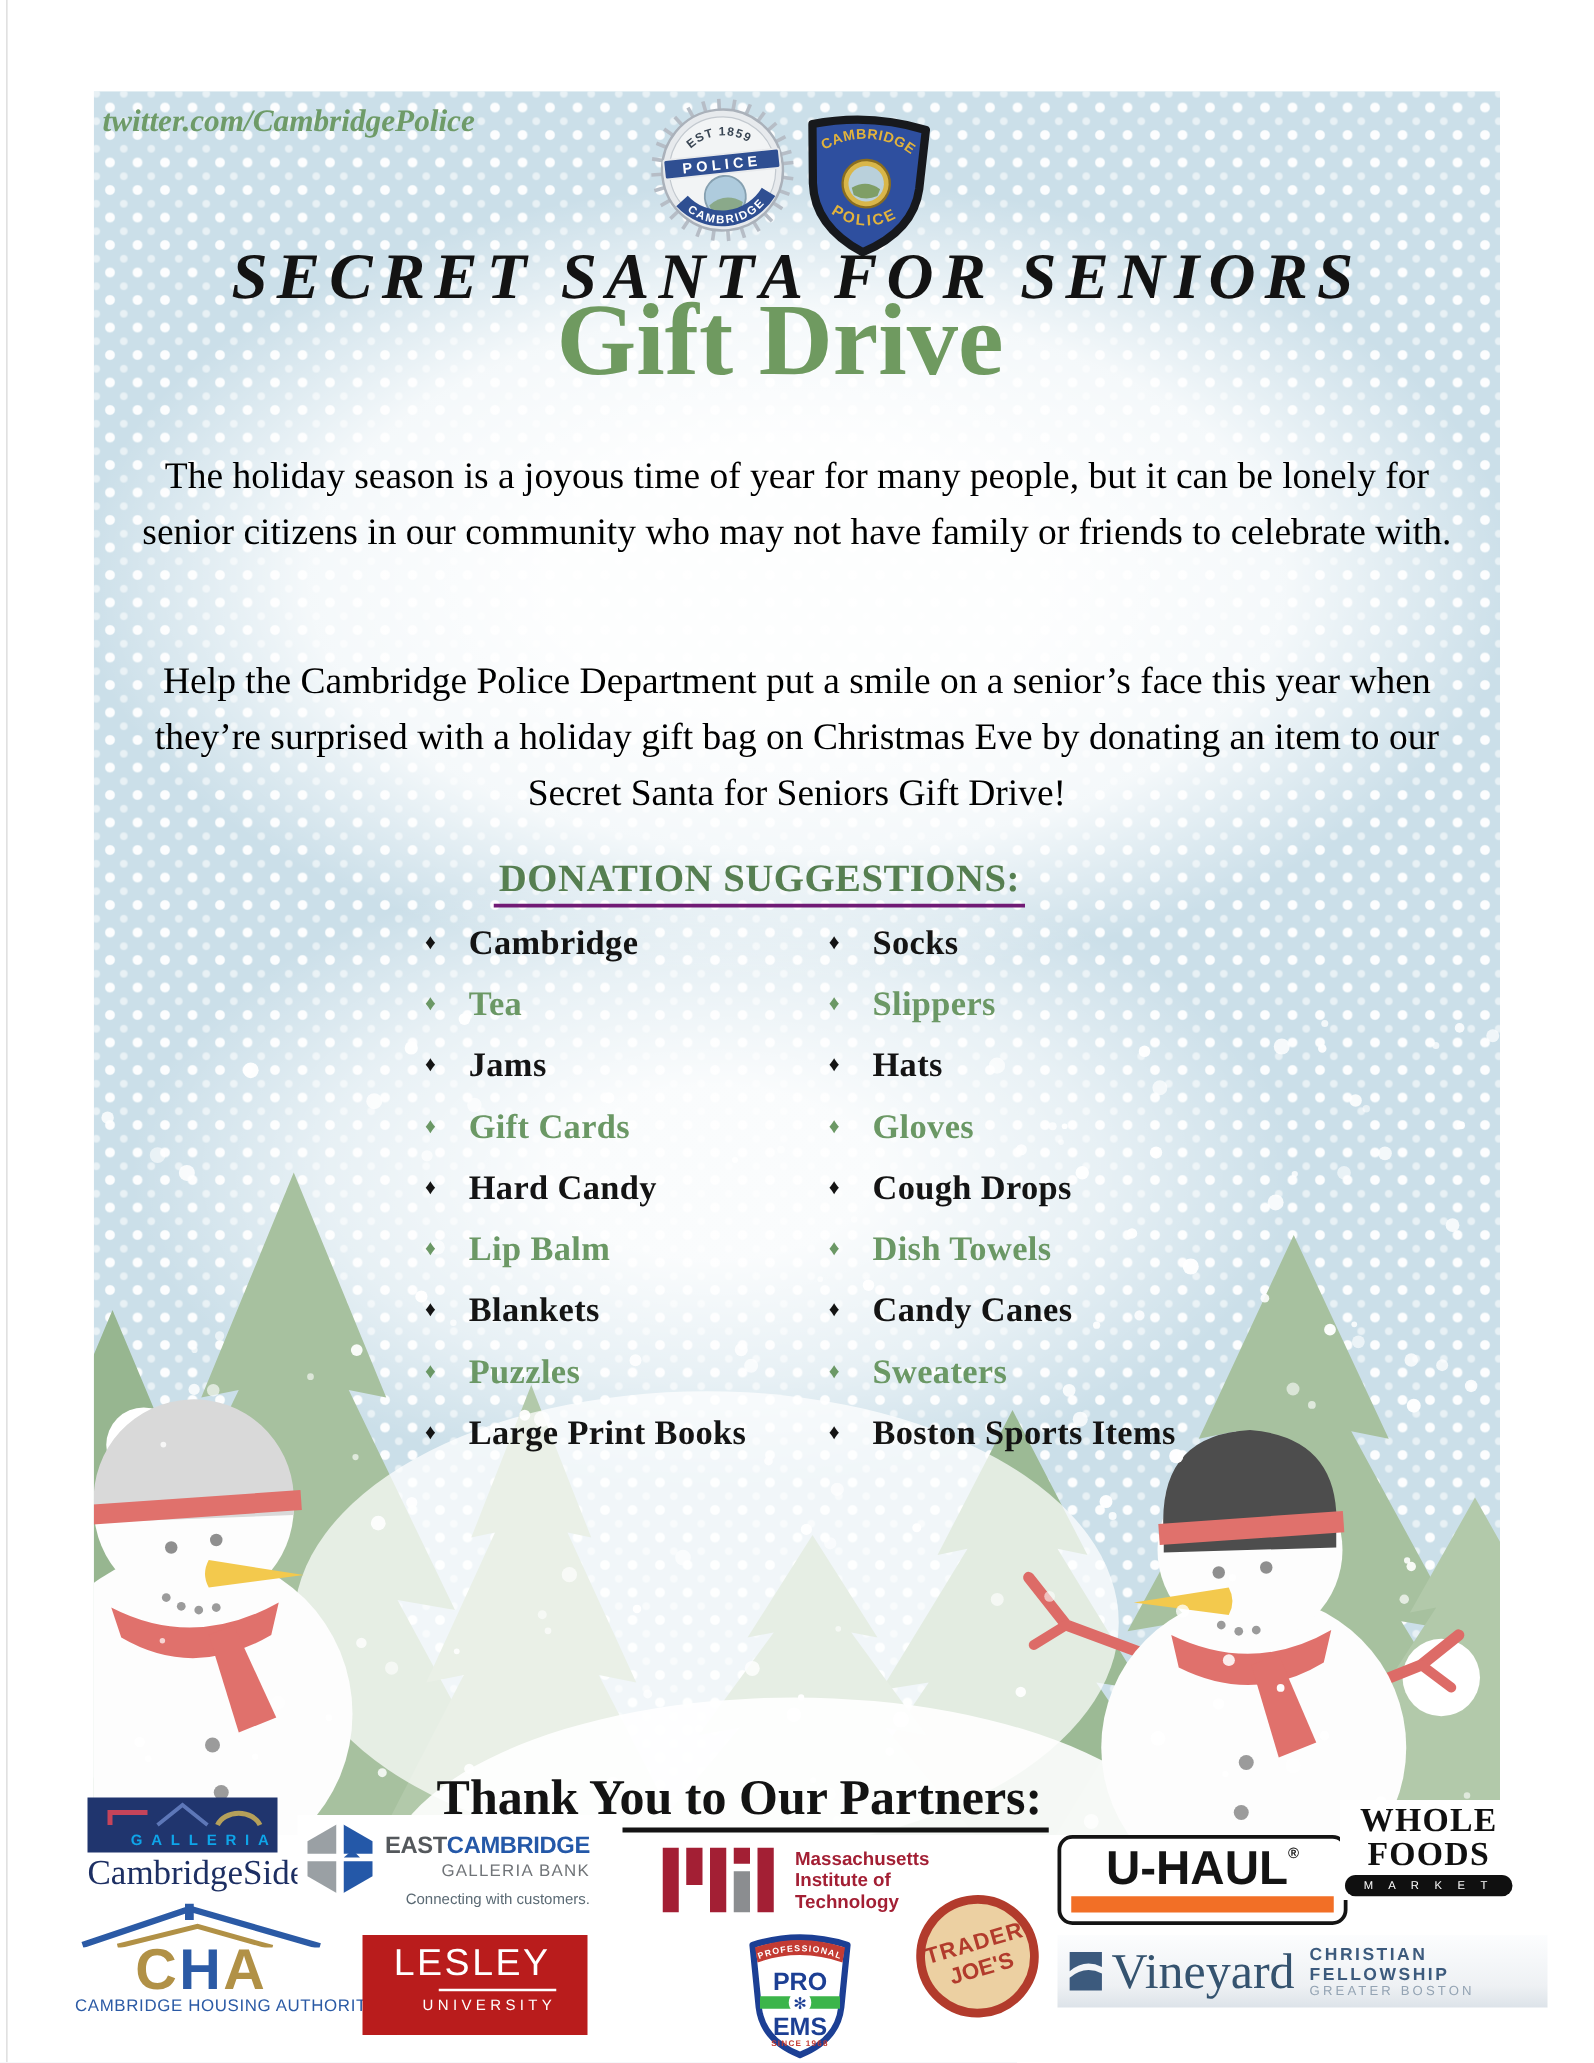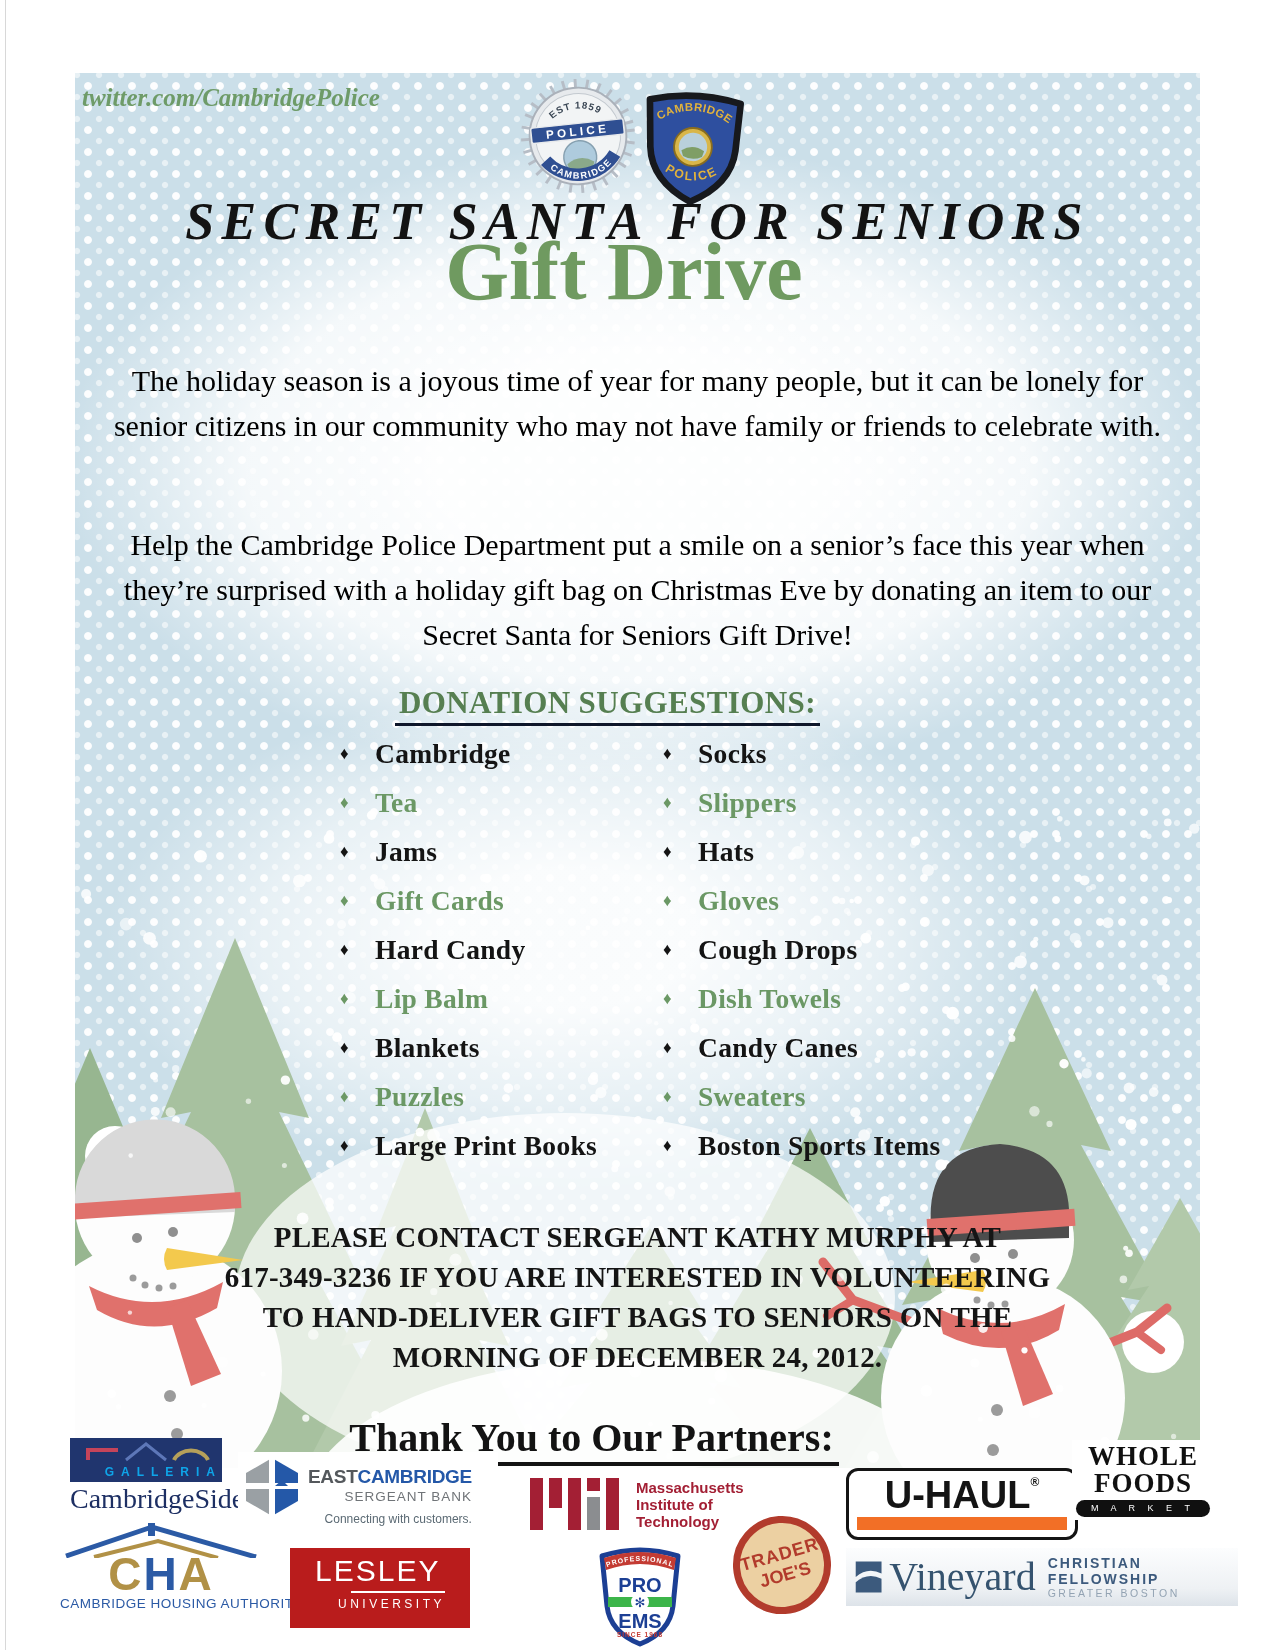--- a/index.html
+++ b/index.html
@@ -33,21 +33,21 @@
   .subtitle{position:absolute;top:231px;left:0;right:55px;text-align:center;z-index:2;
          font-weight:700;font-size:82px;line-height:1;color:#6f9a60;padding-left:28px;}
 
   .para{position:absolute;left:50%;transform:translateX(-50%);width:1075px;text-align:center;
         font-size:30px;line-height:45px;color:#000000;}
   .para.p1{top:358px;}
   .para.p2{top:522px;}
 
   .don-head-wrap{position:absolute;top:685px;left:0;right:60px;text-align:center;z-index:3;}
   .don-head{display:inline-block;font-weight:700;font-size:31px;color:#567f51;letter-spacing:.4px;
-            border-bottom:3px solid #0f172a;padding:0 4px 2px;}
+            border-bottom:3px solid #701a75;padding:0 4px 2px;}
   .don-col{position:absolute;top:729px;z-index:3;}
   .don-col.left{left:340px;width:315px;}
   .don-col.right{left:663px;width:330px;}
   .d-item{height:49px;display:flex;align-items:center;color:#141414;}
   .d-item.green{color:#6b9865;}
   .d-bullet{width:35px;font-size:17px;flex:0 0 35px;}
   .d-label{font-weight:700;font-size:27.5px;letter-spacing:.3px;}
 
   .contact{position:absolute;top:1217px;left:50%;transform:translateX(-50%);width:900px;z-index:3;
            text-align:center;font-weight:700;font-size:29px;line-height:40px;color:#151515;letter-spacing:.2px;}
@@ -460,26 +460,20 @@
       <div class="d-item green">
         <span class="d-bullet">♦</span>
         <span class="d-label">Sweaters</span>
       </div>
       <div class="d-item">
         <span class="d-bullet">♦</span>
         <span class="d-label">Boston Sports Items</span>
       </div>
     </div>
 
-  <div class="contact" id="contact-block">
-      <div>PLEASE CONTACT SERGEANT KATHY MURPHY AT</div>
-      <div>617-349-3236 IF YOU ARE INTERESTED IN VOLUNTEERING</div>
-      <div>TO HAND-DELIVER GIFT BAGS TO SENIORS ON THE</div>
-      <div>MORNING OF  DECEMBER 24, 2012.</div>
-    </div>
 
   <div class="partners-wrap">
     <span class="partners-head">Thank You to Our Partners:</span>
   </div>
 
   <div class="logo galleria">
     <div class="galleria-box">
       <svg width="152" height="26" viewBox="0 0 152 26">
         <path d="M18,22 L18,12 L48,12" fill="none" stroke="#c5445a" stroke-width="4"></path>
         <path d="M56,22 L76,6 L96,22" fill="none" stroke="#5d77b8" stroke-width="3"></path>
@@ -493,21 +487,21 @@
   <div class="logo whitebox ecsb">
     <svg width="56" height="62" viewBox="0 0 56 62">
       <path d="M28,2 L2,17 L2,45 L28,60 Z" fill="#9aa0a4"></path>
       <path d="M28,2 L54,17 L54,45 L28,60 Z" fill="#2458a8"></path>
       <rect x="25" y="0" width="6" height="62" fill="#ffffff"></rect>
       <rect x="0" y="27" width="56" height="6" fill="#ffffff"></rect>
       <path d="M31,30 L44,30 L38,24 Z" fill="#2458a8"></path>
     </svg>
     <div class="ecsb-text">
       <div class="ecsb-name"><span class="a">EAST</span><span class="b">CAMBRIDGE</span></div>
-      <div class="ecsb-sub">SERGEANT BANK</div>
+      <div class="ecsb-sub">GALLERIA BANK</div>
       <div class="ecsb-tag">Connecting with customers.</div>
     </div>
   </div>
 
   <div class="logo whitebox mit">
     <svg width="94" height="52" viewBox="0 0 94 52">
       <rect x="0" y="0" width="13" height="52" fill="#a31f34"></rect>
       <rect x="19" y="0" width="13" height="30" fill="#a31f34"></rect>
       <rect x="38" y="0" width="13" height="52" fill="#a31f34"></rect>
       <rect x="57" y="0" width="13" height="13" fill="#a31f34"></rect>

